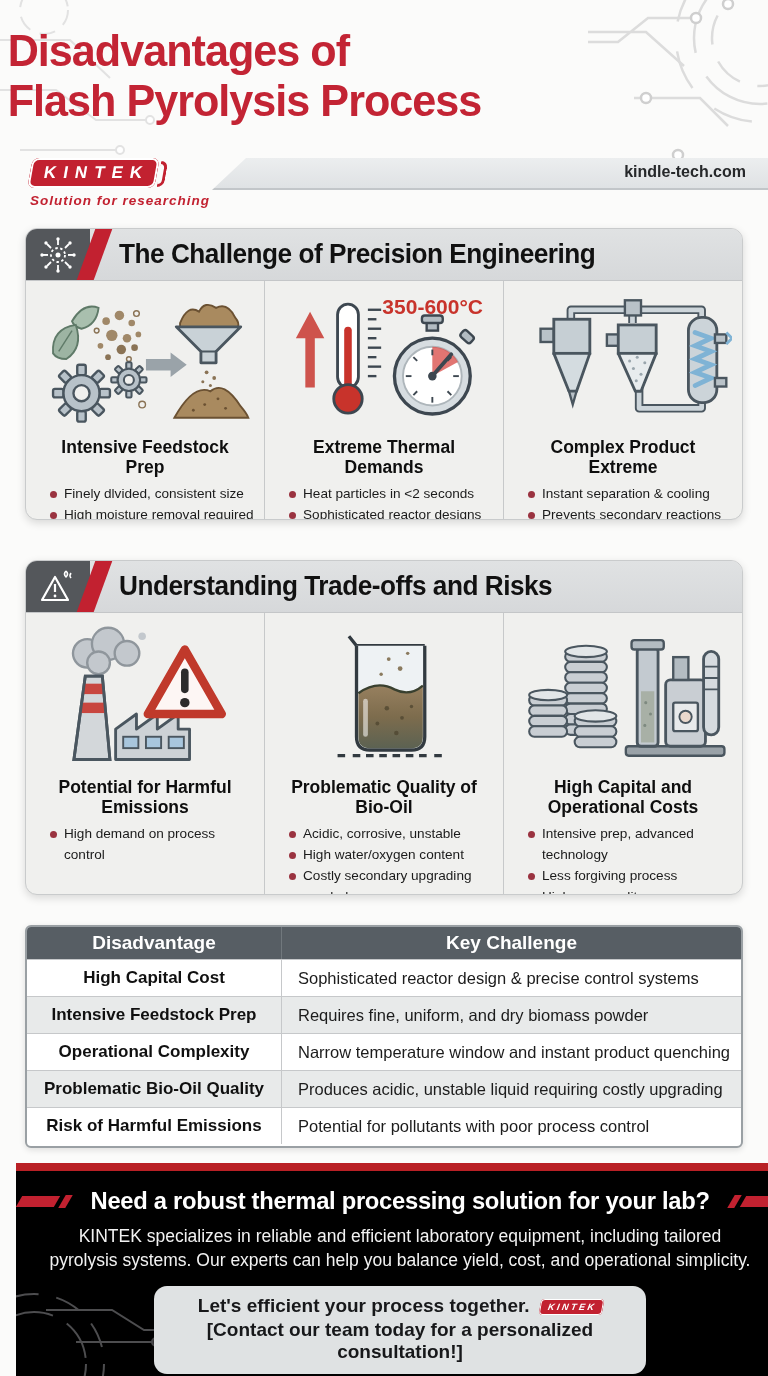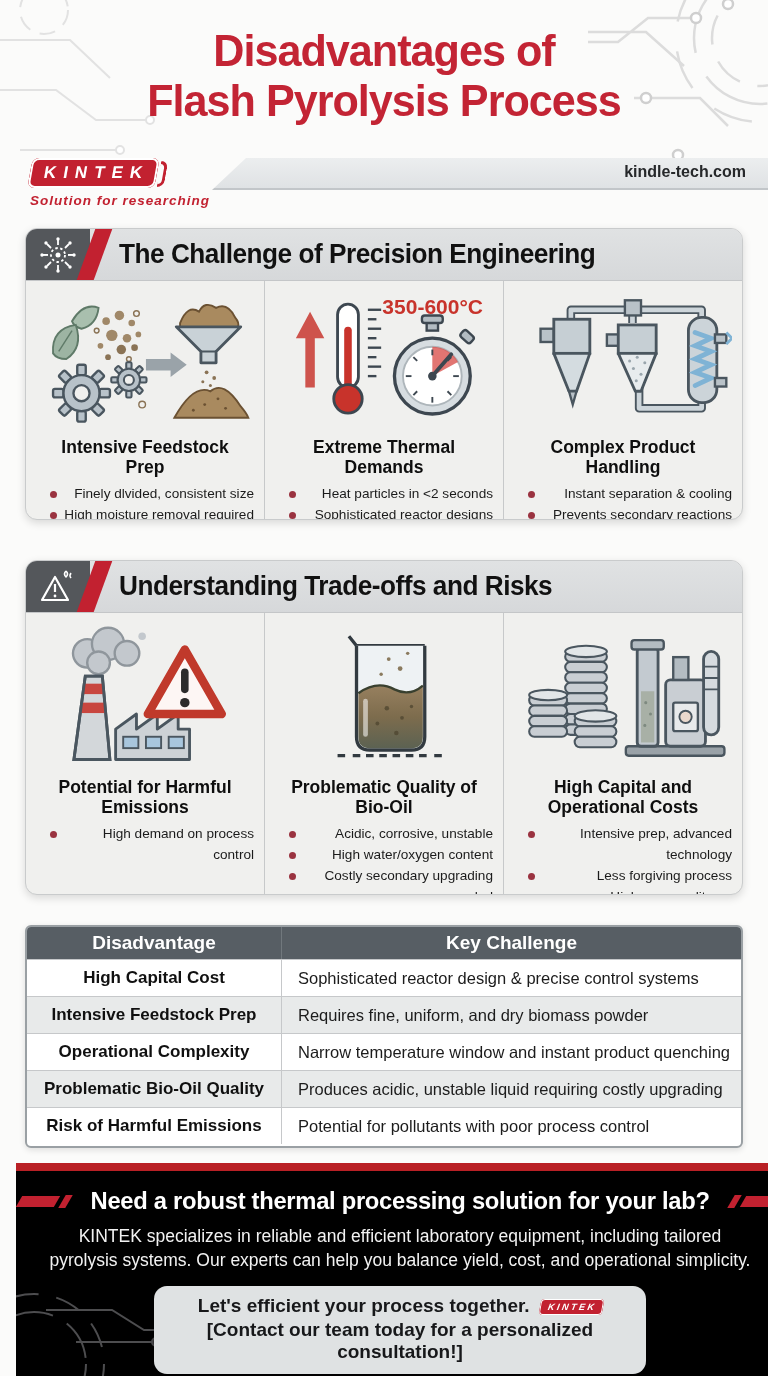--- a/index.html
+++ b/index.html
@@ -4,21 +4,21 @@
 <style>
   * { margin:0; padding:0; box-sizing:border-box; }
   body { font-family:"Liberation Sans", sans-serif; background:#888; }
   #page { position:relative; width:768px; height:1376px; margin:0 auto;
           background:#fbfbfa; overflow:hidden; }
 
   
   .deco { position:absolute; pointer-events:none; }
 
   
-  .title-block { position:absolute; top:26px; left:0; width:100%; text-align:center; }
+  .title-block { position:absolute; top:26px; left:0; width:100%; text-align:left; }
   .title-line { font-size:44px; font-weight:700; color:#c32434; line-height:1.13;
                 letter-spacing:-1px; transform:scaleX(.98); }
 
   
   .brand-band { position:absolute; top:158px; left:212px; width:556px; height:32px;
                 background:linear-gradient(#eceeef,#dfe2e4);
                 border-bottom:2px solid #c2c6c9;
                 clip-path:polygon(34px 0,100% 0,100% 100%,0 100%); }
   .site-url { position:absolute; top:163px; right:22px; font-size:16px; font-weight:600;
               color:#26282a; }
@@ -48,21 +48,21 @@
                 letter-spacing:-.5px; transform:scaleX(.97); transform-origin:left; }
   .card-body { display:flex; }
   .col { flex:1 1 0; padding:8px 10px 16px; position:relative; }
   .col + .col { border-left:1px solid #c7c9ca; }
   .illus { position:relative; width:100%; }
   .illus svg { display:block; width:100%; height:100%; }
   .temp-callout { position:absolute; top:6px; right:10px; font-size:21px; font-weight:700;
                   color:#c8332b; }
   .col-heading { text-align:center; font-size:17.5px; font-weight:700; color:#0e0e0e;
                  line-height:1.15; margin:6px 4px 6px; }
-  .bullets { list-style:none; margin:2px 0 0 14px;text-align:right; }
+  .bullets { list-style:none; margin:2px 0 0 14px; }
   .bullets li { position:relative; padding-left:14px; font-size:13.6px; color:#1b1b1b;
                 line-height:1.55; }
   .bullets li::before { content:""; position:absolute; left:0; top:8px; width:7px;
                         height:7px; border-radius:50%; background:#9a3340; }
 
   
   .dis-table { position:absolute; top:925px; left:25px; width:718px; height:223px;
                border:2px solid #9aa0a4; border-radius:6px; overflow:hidden;
                background:#fff; box-shadow:0 2px 6px rgba(0,0,0,.12); }
   .t-row { display:flex; height:37px; border-top:1px solid #c6c8ca; }
@@ -330,21 +330,21 @@
                 <circle cx="134" cy="86" r="1.6"></circle>
                 <circle cx="129" cy="93" r="1.6"></circle>
               </g>
             <rect x="184" y="26" width="30" height="90" rx="14" fill="#ccd4d9" stroke="#4a565f" stroke-width="3"></rect>
             <polyline points="191,42 208,48 191,56 208,62 191,70 208,76 191,84 208,90 191,98" fill="none" stroke="#7fb3d5" stroke-width="5" stroke-linecap="round"></polyline>
             <rect x="212" y="44" width="12" height="9" fill="#b9c2c8" stroke="#4a565f" stroke-width="2.5"></rect>
             <rect x="212" y="90" width="12" height="9" fill="#b9c2c8" stroke="#4a565f" stroke-width="2.5"></rect>
             <path d="M224 42 l6 6 -6 6" fill="none" stroke="#7fb3d5" stroke-width="3"></path>
           </svg>
         </div>
-        <div class="col-heading">Complex Product Handling</div>
+        <div class="col-heading">Complex Product Extreme</div>
         <ul class="bullets">
           <li>Instant separation &amp; cooling</li>
           <li>Prevents secondary reactions</li>
 
         </ul>
       </div>
     </div>
   </div>
 
   <div class="card" style="top:560px; height:335px;">

